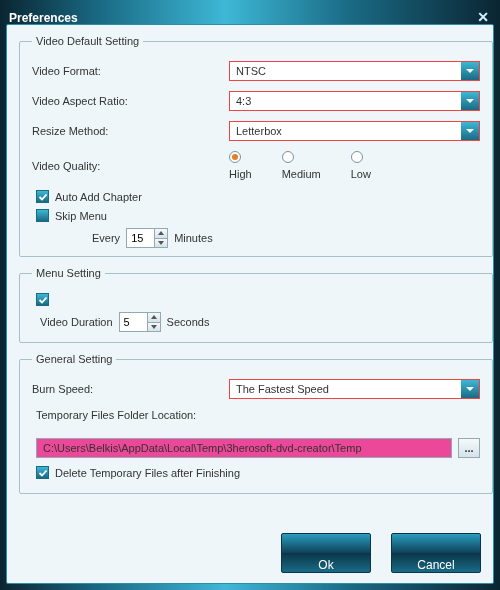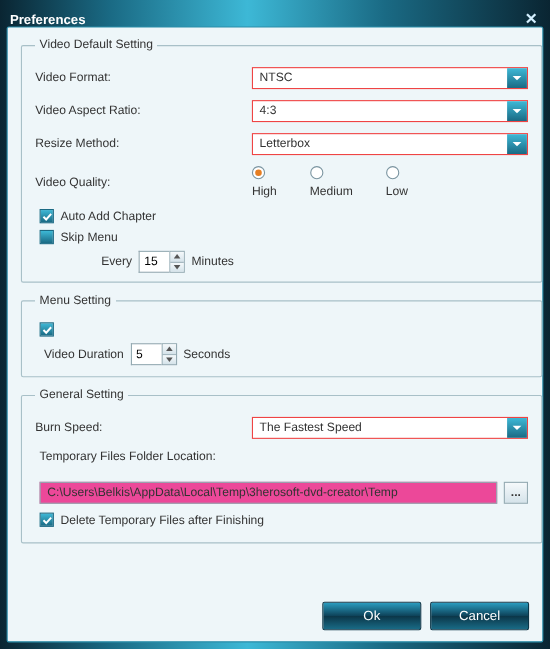--- a/index.html
+++ b/index.html
@@ -103,25 +103,25 @@
   .browse {
     width:22px; height:20px; margin-left:6px;
     background:linear-gradient(#f5f9fb,#d5e3ea); border:1px solid #94aab2;
     display:flex; align-items:center; justify-content:center; cursor:pointer;
     font-size:11px; font-weight:bold; color:#333;
   }
   .btnrow {
     position:absolute; right:12px; bottom:10px; display:flex; gap:8px;
   }
   .btn {
-    width:90px; height:26px;
+    width:90px; height:40px;
     background: linear-gradient(#2a9cbf,#0e435a 49%,#0b3547 50%,#196b86);
     border:1px solid #0b3547; color:#fff; font-size:12px;
-    display:flex; align-items:center; justify-content:center;
-    cursor:pointer; border-radius:2px;
+    display:flex; align-items:flex-end; justify-content:center;
+    cursor:pointer; border-radius:2px;margin-left:12px;
   }
   .subrow { display:flex; align-items:center; gap:6px; margin:6px 0 2px 8px; font-size:11px; }
   .temp-label{ font-size:11px; margin:4px 0 17px 4px; }
   .temp-row{ display:flex; align-items:center; margin:0 0 8px 4px; }
 </style>
 </head>
 <body>
 
 <div class="window">
   <div class="titlebar">

